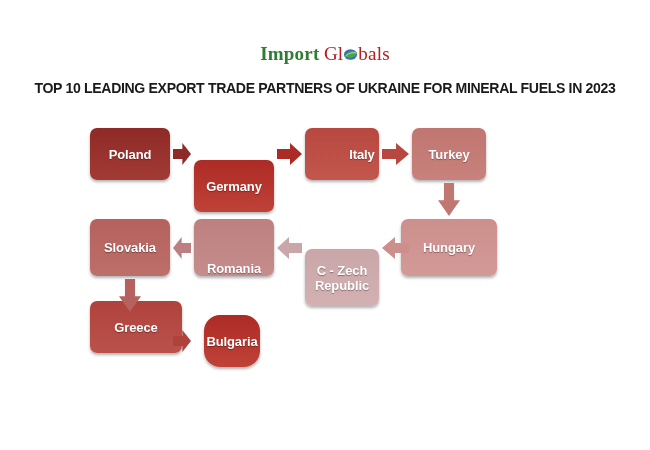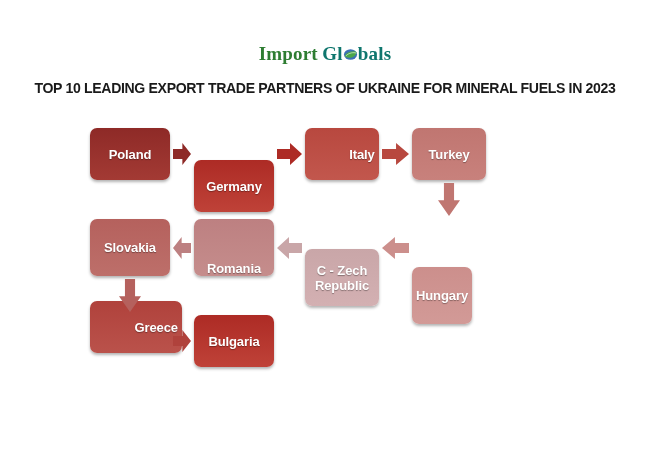--- a/index.html
+++ b/index.html
@@ -33,22 +33,22 @@
   .logo-import {
     font-family: "Liberation Serif", serif;
     font-size: 19px;
     font-weight: 700;
     color: #2e7d32;
     letter-spacing: .2px;
   }
   .logo-gl, .logo-bals {
     font-family: "Liberation Serif", serif;
     font-size: 19px;
-    font-weight: 700;
-    color: #0f766e;
+    font-weight: 400;
+    color: #b91c1c;
     letter-spacing: .2px;
   }
   .logo-globe {
     display: inline-block;
     width: 15px;
     height: 15px;
     vertical-align: -2px;
     margin: 0 0px;
   }
 
@@ -117,36 +117,36 @@
       </div>
       <div class="node" style="left: 194px; top: 128px; width: 80px; height: 52px; background: linear-gradient(rgb(173, 43, 37) 0%, rgb(191, 66, 56) 100%); margin-top: 32px;">
         <span class="node-label">Germany</span>
       </div>
       <div class="node" style="left: 305px; top: 128px; width: 74px; height: 52px; background: linear-gradient(rgb(184, 72, 63) 0%, rgb(194, 87, 77) 100%); padding-left: 40px;">
         <span class="node-label">Italy</span>
       </div>
       <div class="node" style="left: 412px; top: 128px; width: 74px; height: 52px; background: linear-gradient(rgb(192, 118, 113) 0%, rgb(200, 129, 124) 100%); border-radius: 7px;">
         <span class="node-label">Turkey</span>
       </div>
-      <div class="node" style="left: 412px; top: 219px; width: 60px; height: 57px; background: linear-gradient(rgb(204, 143, 140) 0%, rgb(210, 154, 151) 100%); margin-top: 48px;">
+      <div class="node" style="left: 401px; top: 219px; width: 96px; height: 57px; background: linear-gradient(rgb(204, 143, 140) 0%, rgb(210, 154, 151) 100%);">
         <span class="node-label">Hungary</span>
       </div>
       <div class="node" style="left: 305px; top: 219px; width: 74px; height: 57px; background: linear-gradient(rgb(201, 166, 168) 0%, rgb(211, 176, 178) 100%); margin-top: 30px;">
         <span class="node-label">C - Zech Republic</span>
       </div>
       <div class="node" style="left: 194px; top: 219px; width: 80px; height: 57px; background: linear-gradient(rgb(189, 128, 129) 0%, rgb(197, 141, 140) 100%); align-items: flex-end;">
         <span class="node-label">Romania</span>
       </div>
       <div class="node" style="left: 90px; top: 219px; width: 80px; height: 57px; background: linear-gradient(rgb(181, 97, 93) 0%, rgb(189, 111, 106) 100%);">
         <span class="node-label">Slovakia</span>
       </div>
-      <div class="node" style="left: 90px; top: 301px; width: 92px; height: 52px; background: linear-gradient(rgb(176, 66, 60) 0%, rgb(186, 82, 75) 100%); justify-content: flex-end;">
+      <div class="node" style="left: 90px; top: 301px; width: 92px; height: 52px; background: linear-gradient(rgb(176, 66, 60) 0%, rgb(186, 82, 75) 100%);">
         <span class="node-label">Greece</span>
       </div>
-      <div class="node" style="left: 194px; top: 315px; width: 80px; height: 52px; background: linear-gradient(rgb(173, 43, 37) 0%, rgb(191, 66, 56) 100%);">
+      <div class="node" style="left: 204px; top: 315px; width: 56px; height: 52px; background: linear-gradient(rgb(173, 43, 37) 0%, rgb(191, 66, 56) 100%); border-radius: 16px;">
         <span class="node-label">Bulgaria</span>
       </div>
     </div>
   <div id="arrows-layer">
       <div class="arrow" style="left: 173px; top: 143px;">
         <svg width="18" height="22" viewBox="0 0 18 22">
           <polygon points="0,5.9399999999999995 9.36,5.9399999999999995 9.36,0 18,11 9.36,22 9.36,16.060000000000002 0,16.060000000000002" fill="#8e2a27"></polygon>
         </svg>
       </div>
       <div class="arrow" style="left: 277px; top: 143px;">

